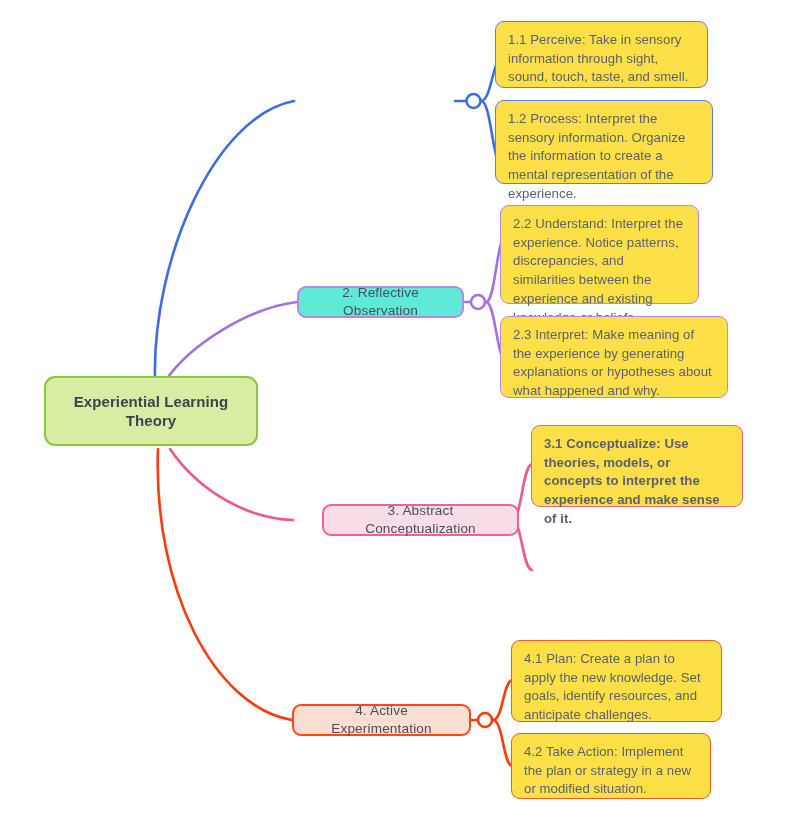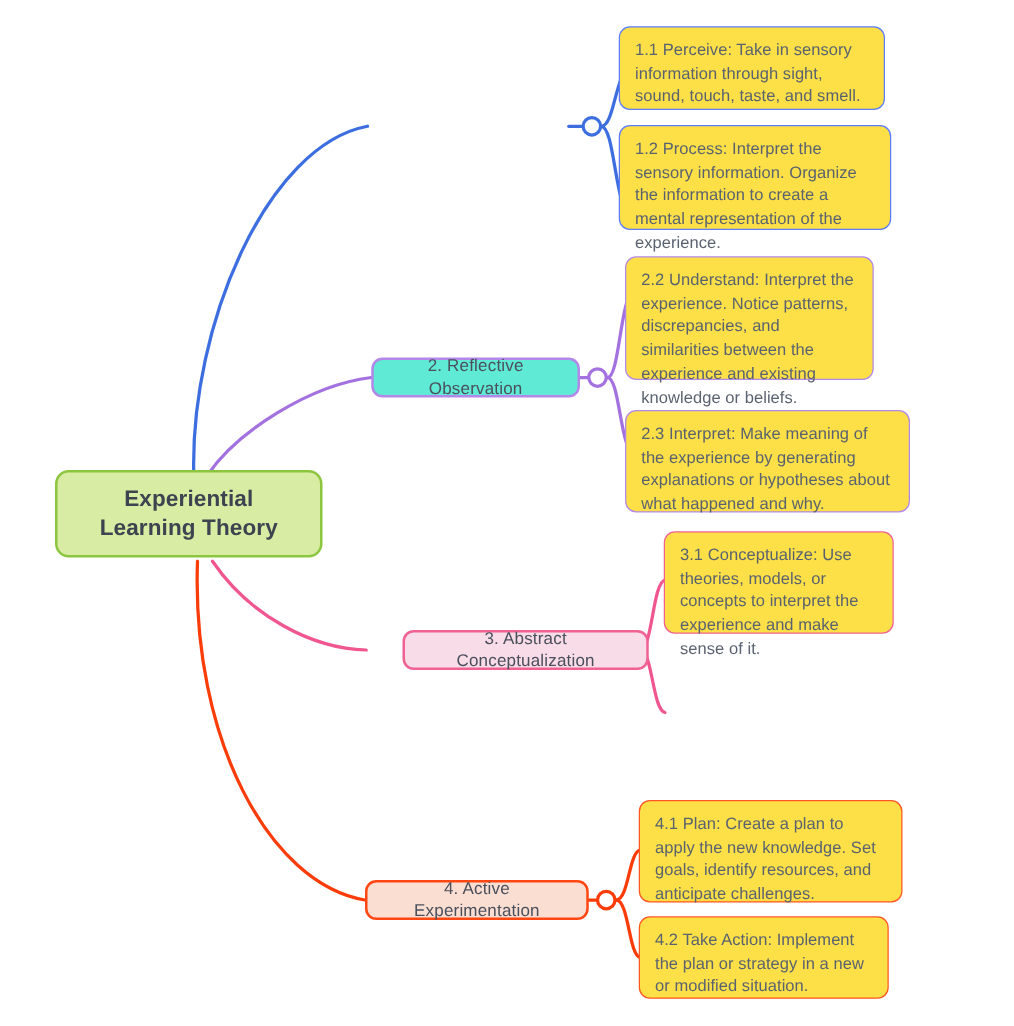--- a/index.html
+++ b/index.html
@@ -39,21 +39,21 @@
     justify-content: center;
     text-align: center;
     line-height: 1.3;
   }
   
   .root {
     border-width: 2.5px;
     border-color: #8cc63e;
     background: #d9eca3;
     color: #3d4450;
-    font-size: 18px;
+    font-size: 15px;
     font-weight: 700;
     letter-spacing: .1px;
     padding: 6px 14px;
     border-radius: 11px;
   }
   
   .branch {
     border-width: 2px;
     font-size: 13.6px;
     padding: 5px 12px;
@@ -154,28 +154,28 @@
   <div class="node leaf l1" style="left:495px; top:100px; width:218px; height:84px;">
     <span>1.2 Process: Interpret the sensory information. Organize the information to create a mental representation of the experience.</span>
   </div>
 
   <div class="node branch b2" style="left:297px; top:286px; width:167px; height:32px;">
     <span>2. Reflective Observation</span>
   </div>
   <div class="node leaf l2" style="left:500px; top:205px; width:199px; height:99px;">
     <span>2.2 Understand: Interpret the experience. Notice patterns, discrepancies, and similarities between the experience and existing knowledge or beliefs.</span>
   </div>
-  <div class="node leaf l2" style="left:500px; top:328px; width:228px; height:82px;">
+  <div class="node leaf l2" style="left:500px; top:316px; width:228px; height:82px;">
     <span>2.3 Interpret: Make meaning of the experience by generating explanations or hypotheses about what happened and why.</span>
   </div>
 
   <div class="node branch b3" style="left:293px; top:504px; width:197px; height:32px;margin-left:29px;">
     <span>3. Abstract Conceptualization</span>
   </div>
-  <div class="node leaf l3" style="left:531px; top:425px; width:184px; height:82px;">
+  <div class="node leaf l3" style="left:531px; top:425px; width:212px; height:82px;font-weight:bold;">
     <span>3.1 Conceptualize: Use theories, models, or concepts to interpret the experience and make sense of it.</span>
   </div>
 
   <div class="node branch b4" style="left:292px; top:704px; width:179px; height:32px;">
     <span>4. Active Experimentation</span>
   </div>
   <div class="node leaf l4" style="left:511px; top:640px; width:211px; height:82px;">
     <span>4.1 Plan: Create a plan to apply the new knowledge. Set goals, identify resources, and anticipate challenges.</span>
   </div>
   <div class="node leaf l4" style="left:511px; top:733px; width:200px; height:66px;">

